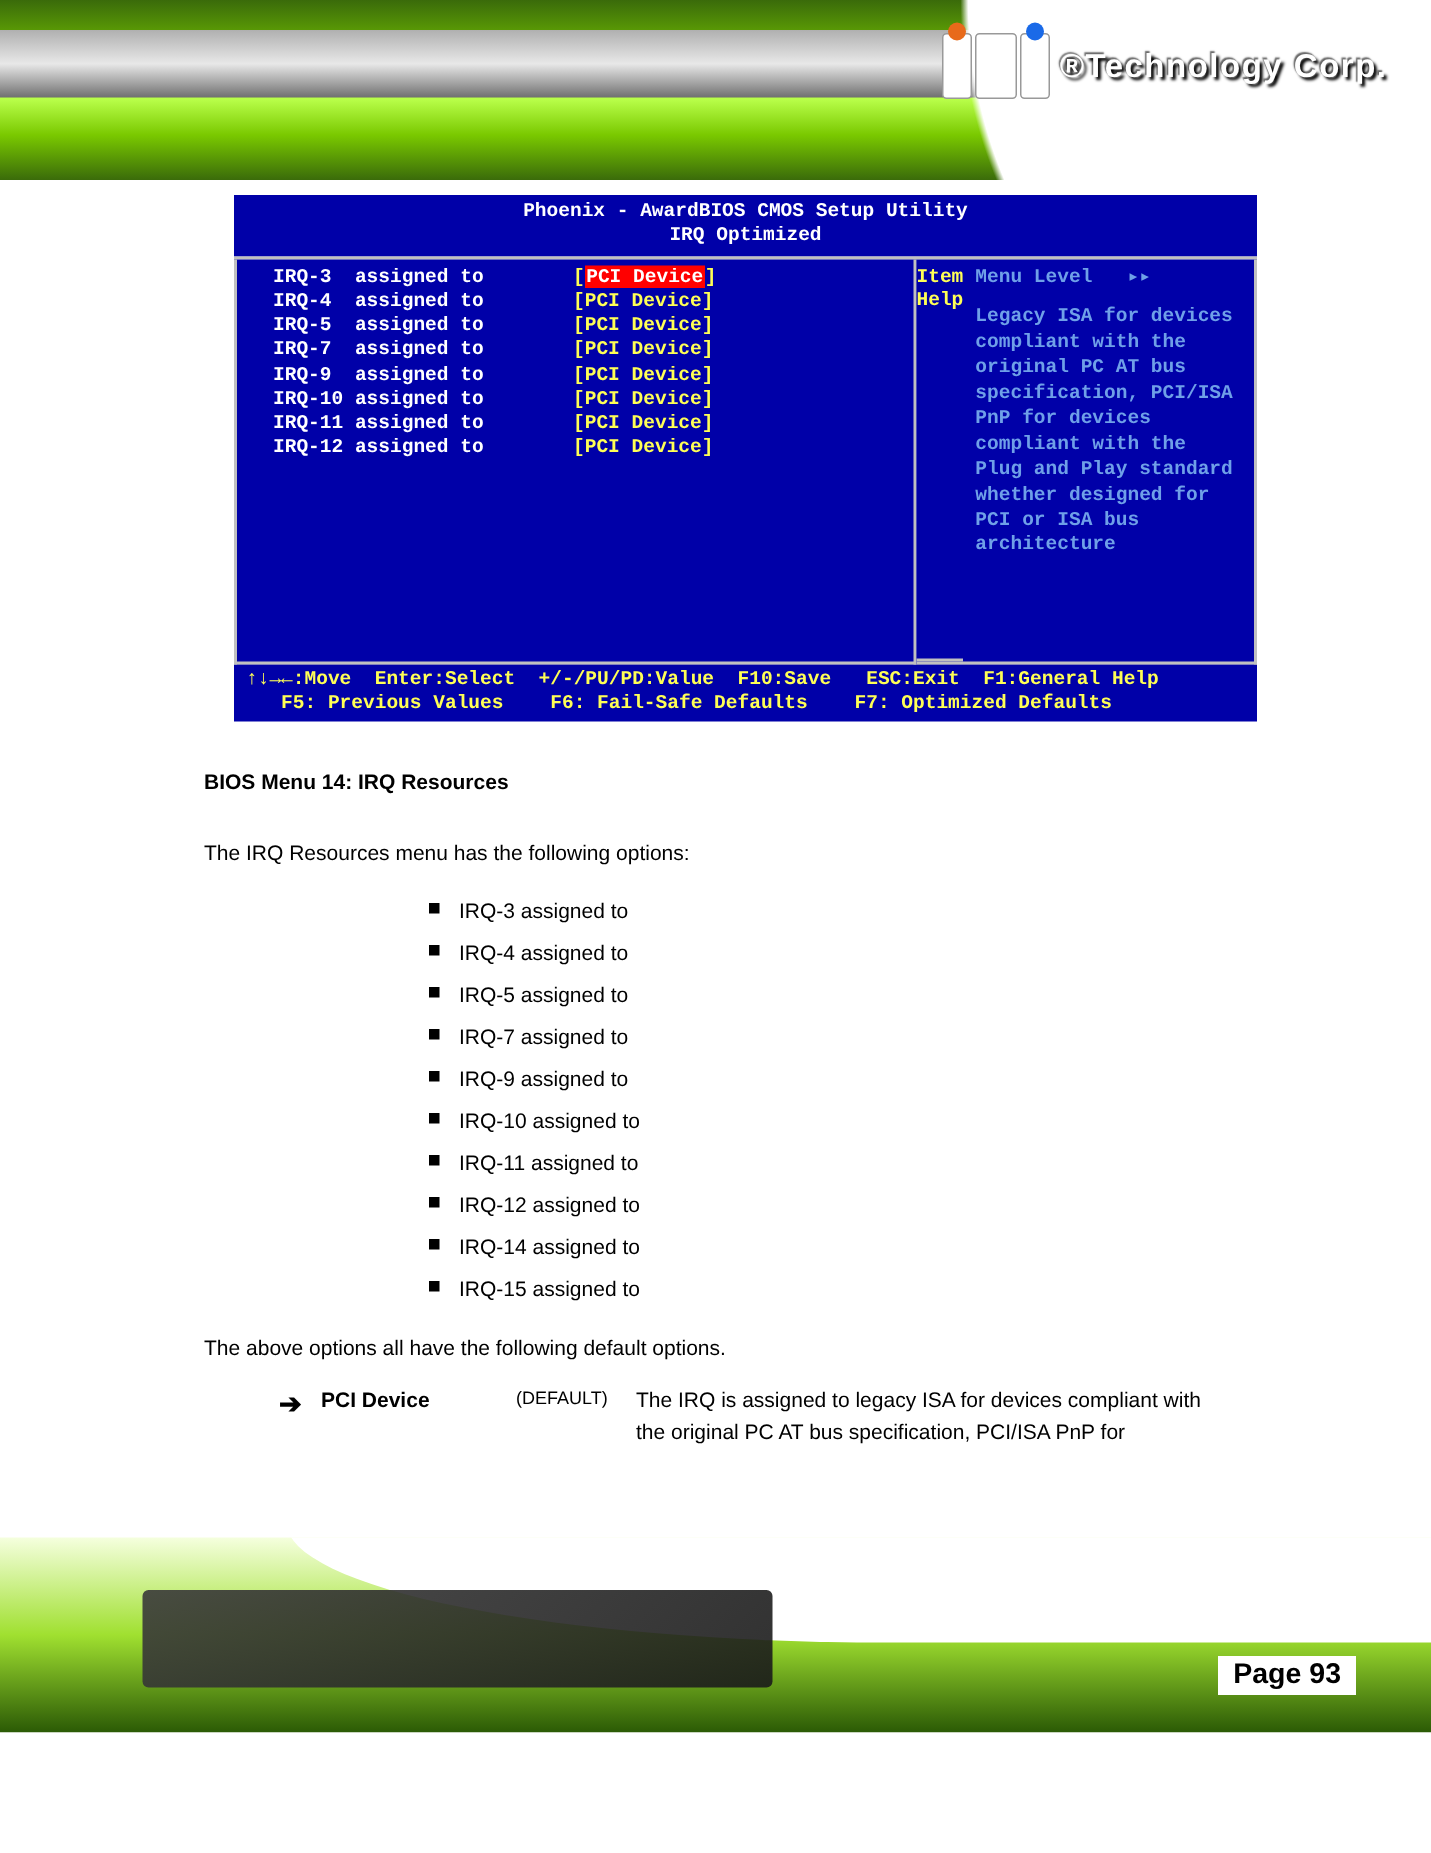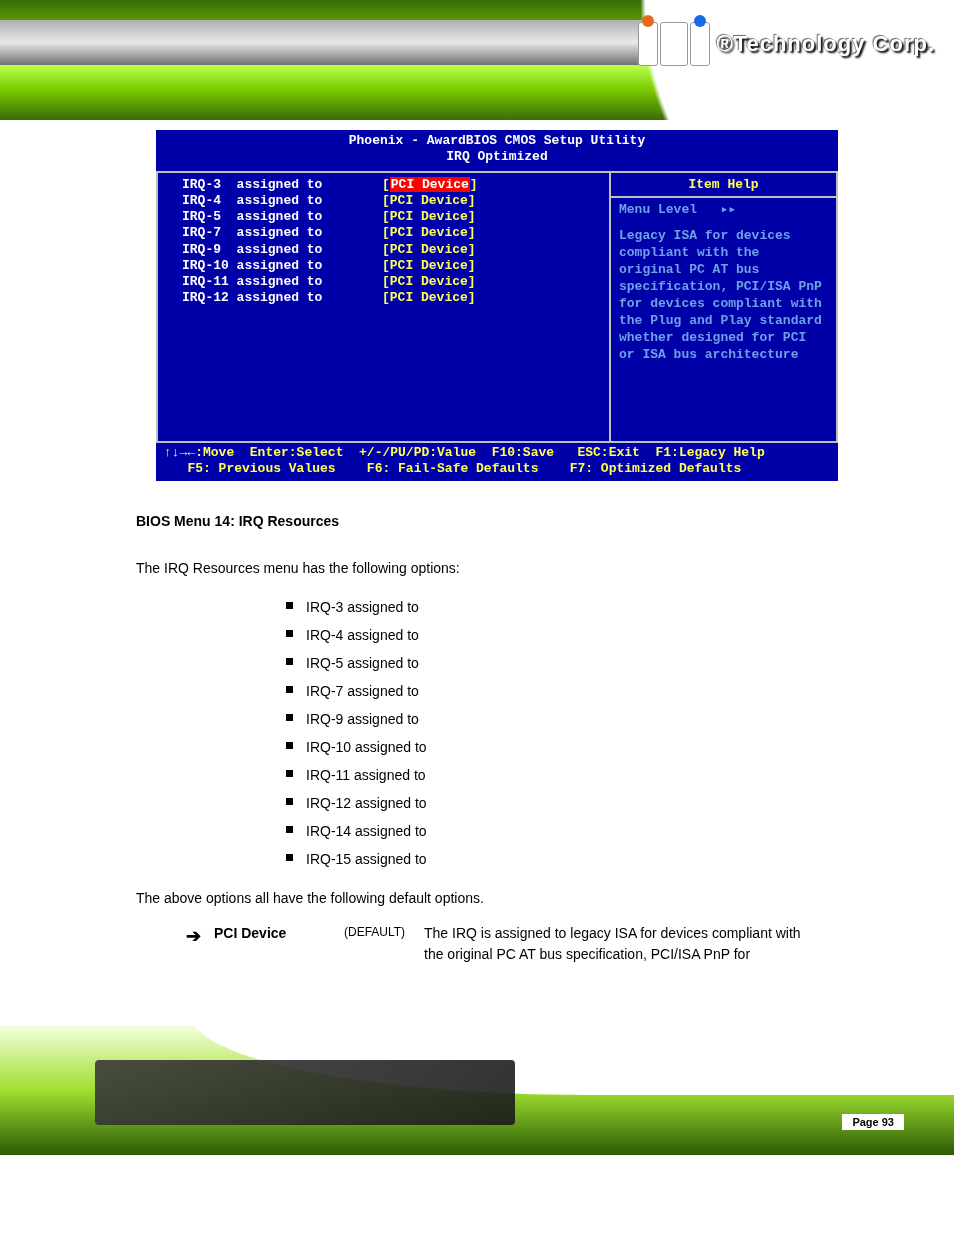--- a/index.html
+++ b/index.html
@@ -24,21 +24,21 @@
     background: linear-gradient(180deg,#b0b0b0,#e8e8e8,#707070);
   }
   .top-curve {
     position: absolute;
     right: 0; top: 0;
     width: 500px; height: 120px;
     background: radial-gradient(circle at 100% 0%, #fff 60%, transparent 61%);
   }
   .logo {
     position: absolute;
-    right: 19px;
+    right: 29px;
     top: 22px;
     display: flex;
     align-items: center;
     gap: 6px;
   }
   .logo-iei {
     display: flex;
     align-items: flex-end;
     gap: 2px;
   }
@@ -94,21 +94,20 @@
   .irq-label { width: 200px; white-space: pre; }
   .irq-value { color: #ffff55; }
   .irq-value.selected .inner { background: #ff0000; color:#fff; padding:0 1px; }
   .bios-right {
     width: 225px;
     background: #0000a8;
     border: 2px solid #c0c0c0;
     border-top: none;
     border-left: none;
     display: flex;
-    flex-direction: column;
   }
   .item-help-title {
     color: #ffff55;
     text-align: center;
     padding: 4px 0;
     border-bottom: 2px solid #c0c0c0;
   }
   .item-help-body {
     color: #6fa0e8;
     padding: 4px 8px;
@@ -158,21 +157,21 @@
     border-radius: 0 0 0 400px / 0 0 0 80px;
   }
   .bottom-decor::after{
     content:""; position:absolute; left:10%; right:46%; top:35px; bottom:30px;
     background: linear-gradient(135deg,#3a3a3a 0%, #1a1a1a 100%);
     border-radius: 4px;
     opacity:0.9;
   }
   .page-num {
     position:absolute; right:50px; bottom:25px;
-    background:#fff; color:#000; font-weight:bold; font-size:11px;
+    background:#fff; color:#000; font-weight:bold; font-size:19px;
     padding:2px 10px;
   }
 </style>
 </head>
 <body>
 
 <div class="top-decor">
   <div class="top-curve"></div>
   <div class="logo">
     <div class="logo-iei">
@@ -232,21 +231,21 @@
       <div class="item-help-title">Item Help</div>
       <div class="item-help-body">
         <div style="margin-bottom:10px;">
           <span>Menu Level</span>
           &nbsp;&nbsp;<span class="menu-level-arrows">▸▸</span>
         </div>
         <div>Legacy ISA for devices compliant with the original PC AT bus specification, PCI/ISA PnP for devices compliant with the Plug and Play standard whether designed for PCI or ISA bus architecture</div>
       </div>
     </div>
   </div>
-  <div class="bios-footer"><span>↑↓→←:Move  Enter:Select  +/-/PU/PD:Value  F10:Save   ESC:Exit  F1:Legacy Help</span>
+  <div class="bios-footer"><span>↑↓→←:Move  Enter:Select  +/-/PU/PD:Value  F10:Save   ESC:Exit  F1:General Help</span>
 <span>   F5: Previous Values    F6: Fail-Safe Defaults    F7: Optimized Defaults</span></div>
 </div>
 
 <div class="doc-text">
   <div style="font-weight:bold; margin-top:6px;">BIOS Menu 14: IRQ Resources</div>
   <p style="margin-top:26px;">The IRQ Resources menu has the following options:</p>
   <ul class="irq-list" id="doc-irq-list">
       <li>IRQ-3 assigned to</li>
       <li>IRQ-4 assigned to</li>
       <li>IRQ-5 assigned to</li>

